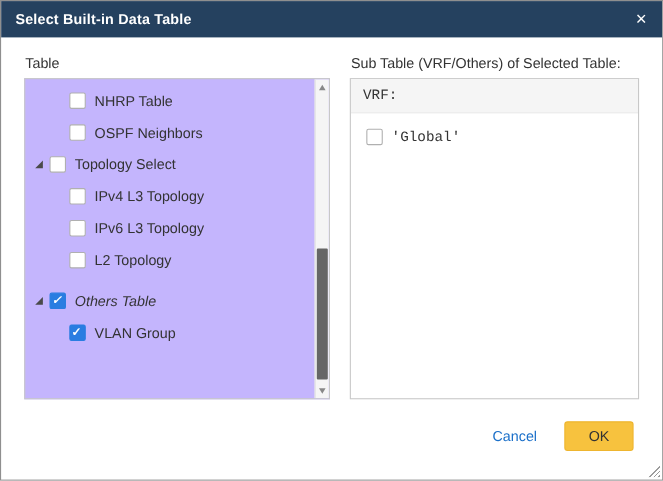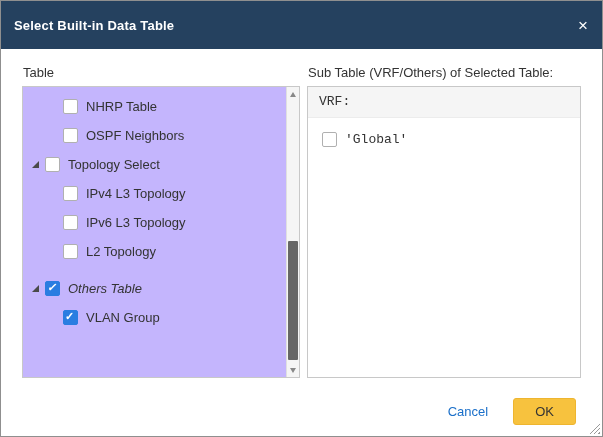--- a/index.html
+++ b/index.html
@@ -3,28 +3,28 @@
 <meta charset="utf-8">
 <style>
   html,body{margin:0;padding:0;background:#e9e9e9;font-family:"Liberation Sans",sans-serif;}
   .dialog{
     position:relative;width:601px;height:435px;background:#fff;
     border:1px solid #8f8f8f;box-shadow:0 3px 12px rgba(0,0,0,.25);
     overflow:hidden;
   }
   
   .titlebar{
-    height:48px;background:var(--titlebar-bg,#25415f);color:#fff;
+    height:33px;background:var(--titlebar-bg,#25415f);color:#fff;
     display:flex;align-items:center;justify-content:space-between;
     padding:0 14px 0 13px;box-sizing:border-box;
   }
   .titlebar .title{font-size:13px;font-weight:bold;letter-spacing:.2px;}
   .titlebar .close{font-size:17px;line-height:17px;cursor:pointer;color:#fff;font-weight:normal;}
   
-  .body{display:flex;gap:7px;padding:14px 21px 0 21px;box-sizing:border-box;}
+  .body{display:flex;gap:18px;padding:14px 21px 0 21px;box-sizing:border-box;}
   .col-left{width:278px;flex:0 0 278px;}
   .col-right{flex:1;}
   .section-label{font-size:13px;color:#333;margin:2px 0 6px 1px;}
   
   .listbox{
     position:relative;height:292px;border:1px solid #c8c8c8;background:#c4b5fd;
     box-sizing:border-box;overflow:hidden;
   }
   .tree{padding:5px 0 0 8px;}
   .tree-row{display:flex;align-items:center;height:29px;}

